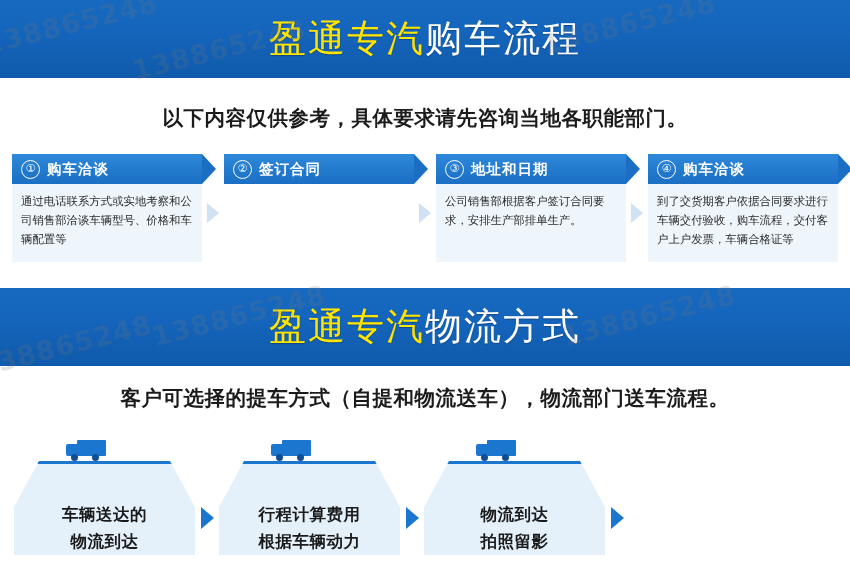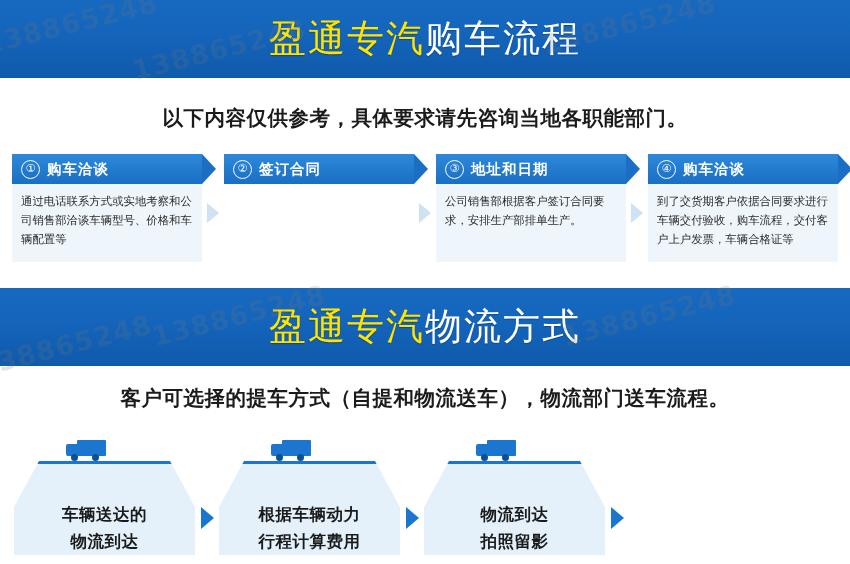--- a/index.html
+++ b/index.html
@@ -346,22 +346,22 @@
     <div class="truck-wrap">
       <div class="truck">
           <div class="cab"></div>
           <div class="box"></div>
           <div class="w1"></div>
           <div class="w2"></div>
         </div>
     </div>
     <div class="logi-body">
       <div class="logi-text">
+        <div>行程计算费用</div>
         <div>根据车辆动力</div>
-        <div>行程计算费用</div>
       </div>
     </div>
   </div>
 
   <div class="logi-arrow">
     <svg width="17" height="24" viewBox="0 0 17 24">
         <path d="M2 1 L15 12 L2 23 Z" fill="#1b76cf"></path>
       </svg>
   </div>
 

